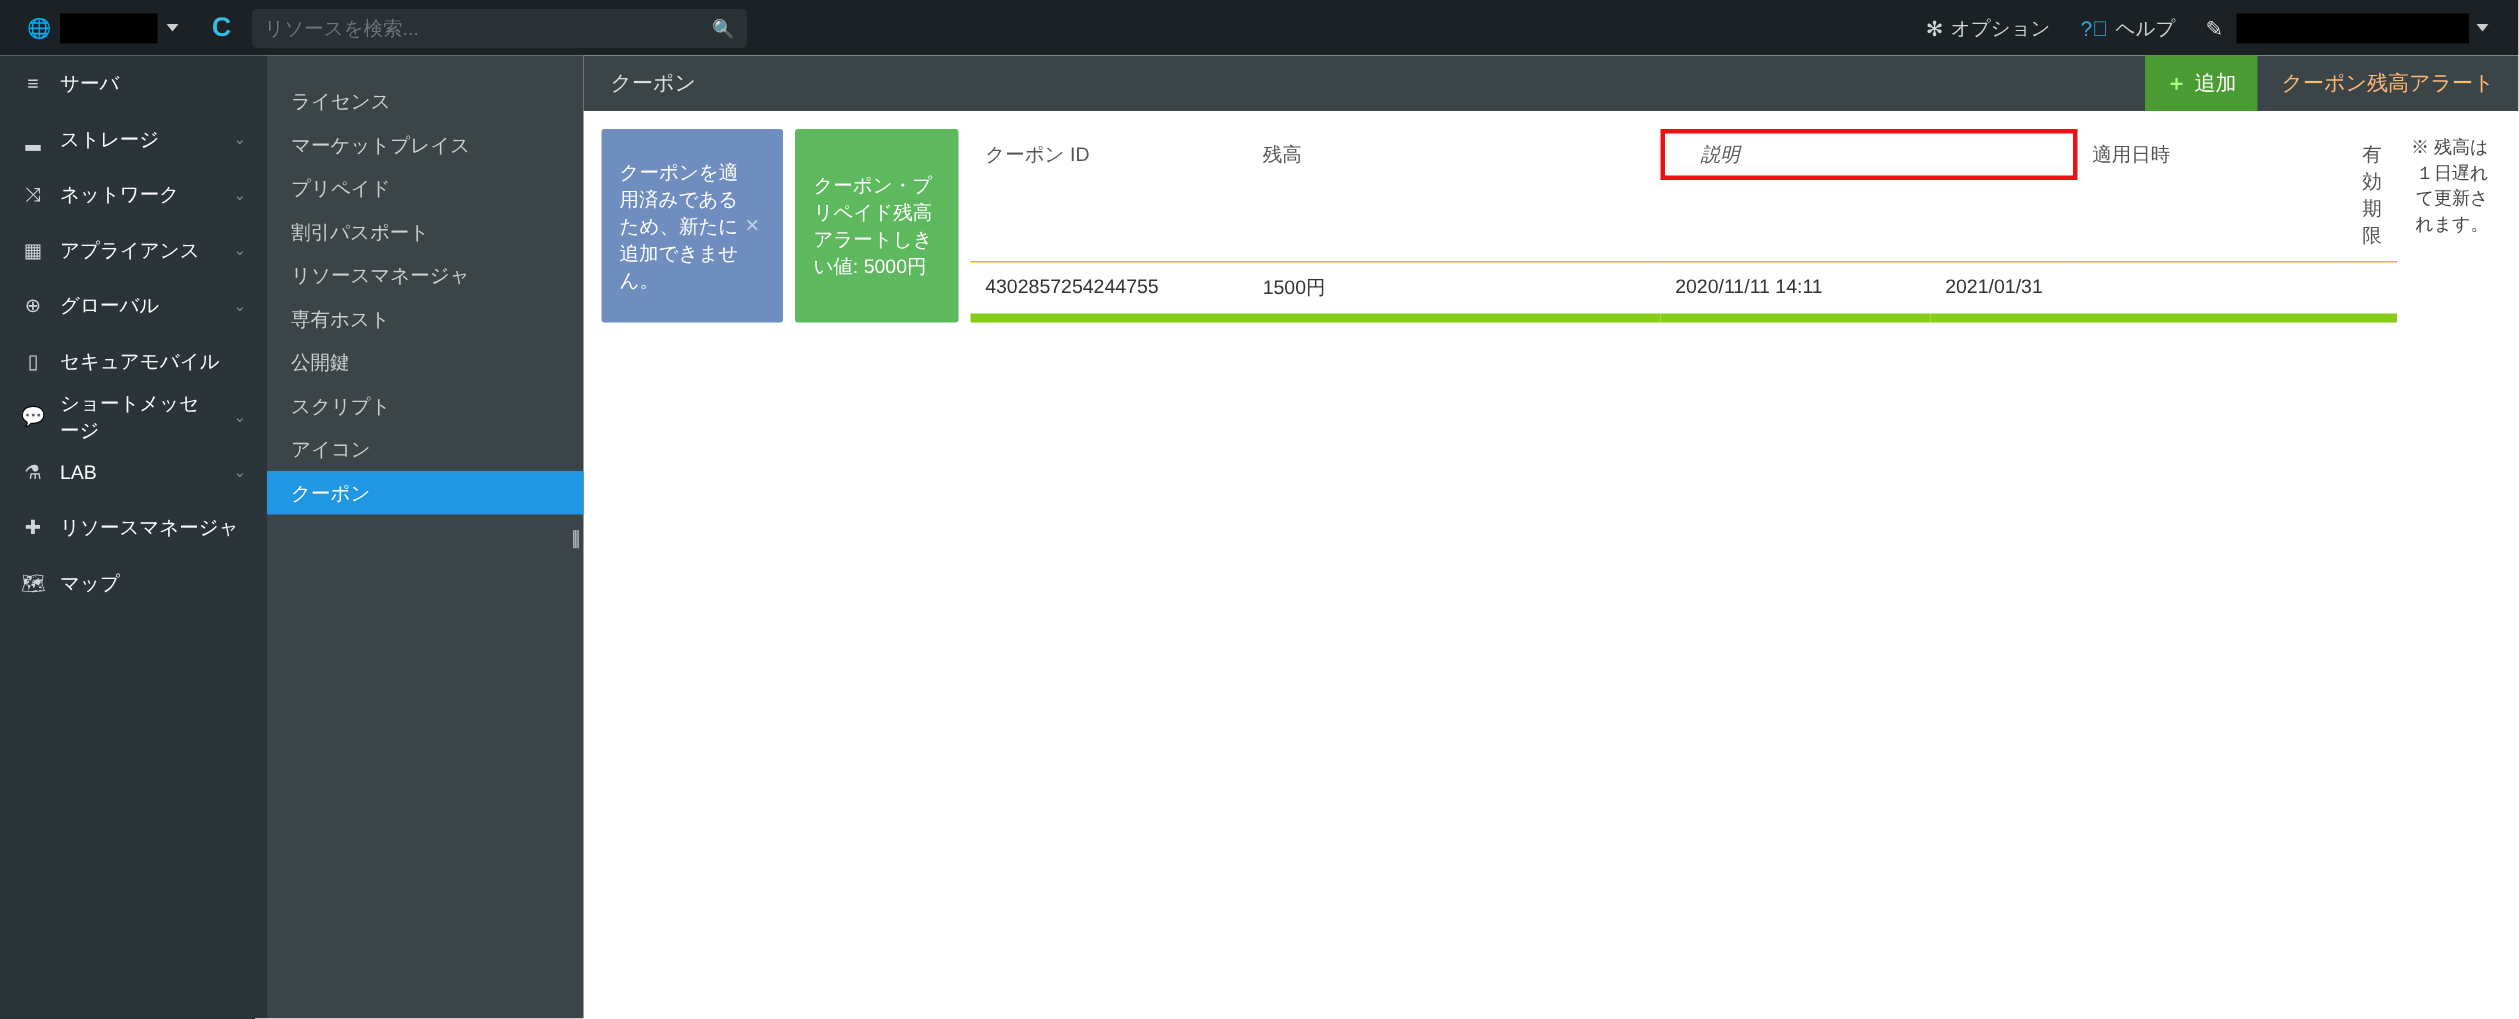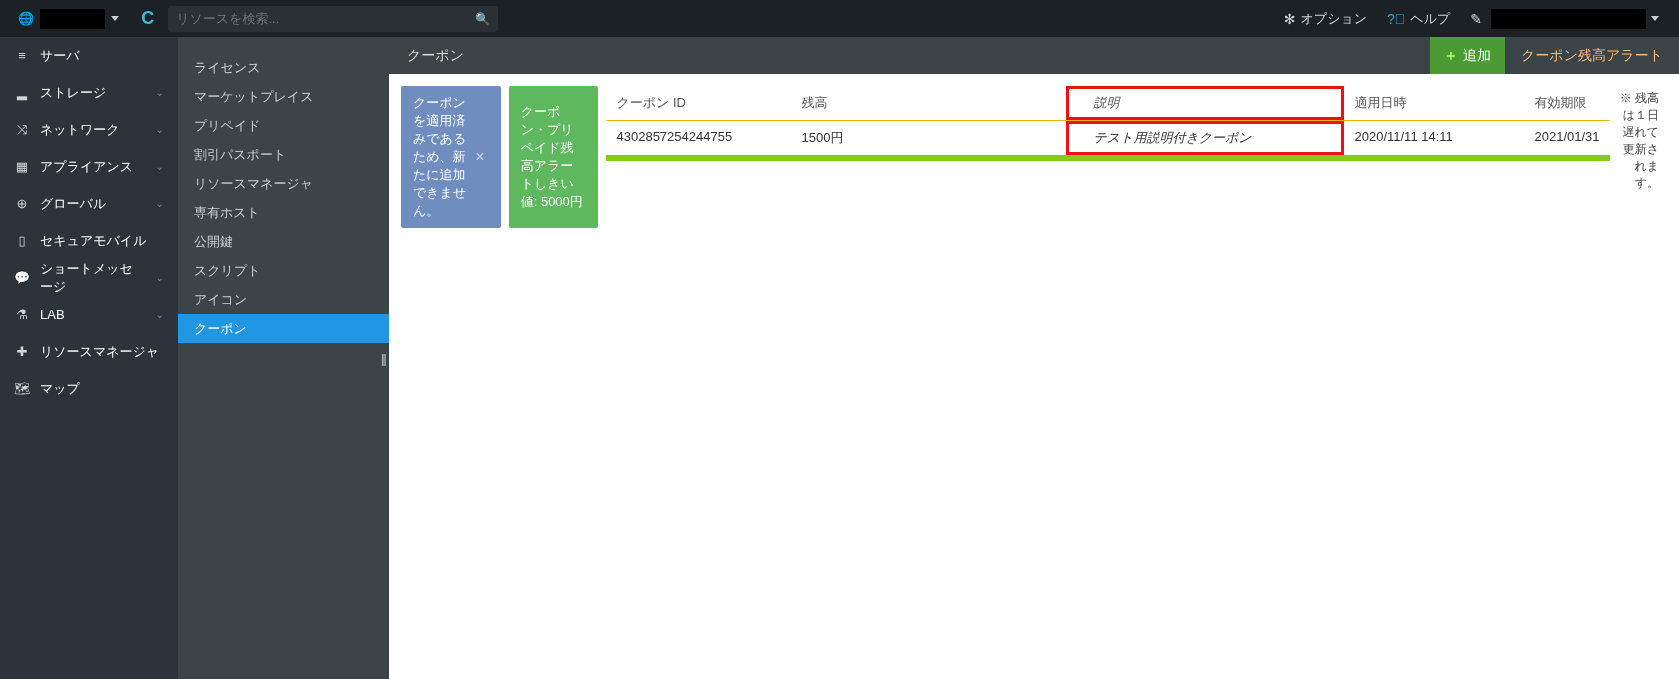--- a/index.html
+++ b/index.html
@@ -197,25 +197,20 @@
             <span class="highlight-box" style="display:block;">
               <span>説明</span>
             </span>
           </div>
           <div class="th col-date">適用日時</div>
           <div class="th col-expire">有効期限</div>
         </div>
         <div class="trow">
           <div class="td col-id">4302857254244755</div>
           <div class="td col-balance">1500円</div>
-          <div class="td col-desc">
-            <span class="highlight-box" style="display:block;">
-              <span>テスト用説明付きクーポン</span>
-            </span>
-          </div>
           <div class="td col-date">2020/11/11 14:11</div>
           <div class="td col-expire">2021/01/31</div>
         </div>
       </div>
 
       <div class="note">※ 残高は１日遅れて更新されます。</div>
     </div>
   </div>
 
 </div>

